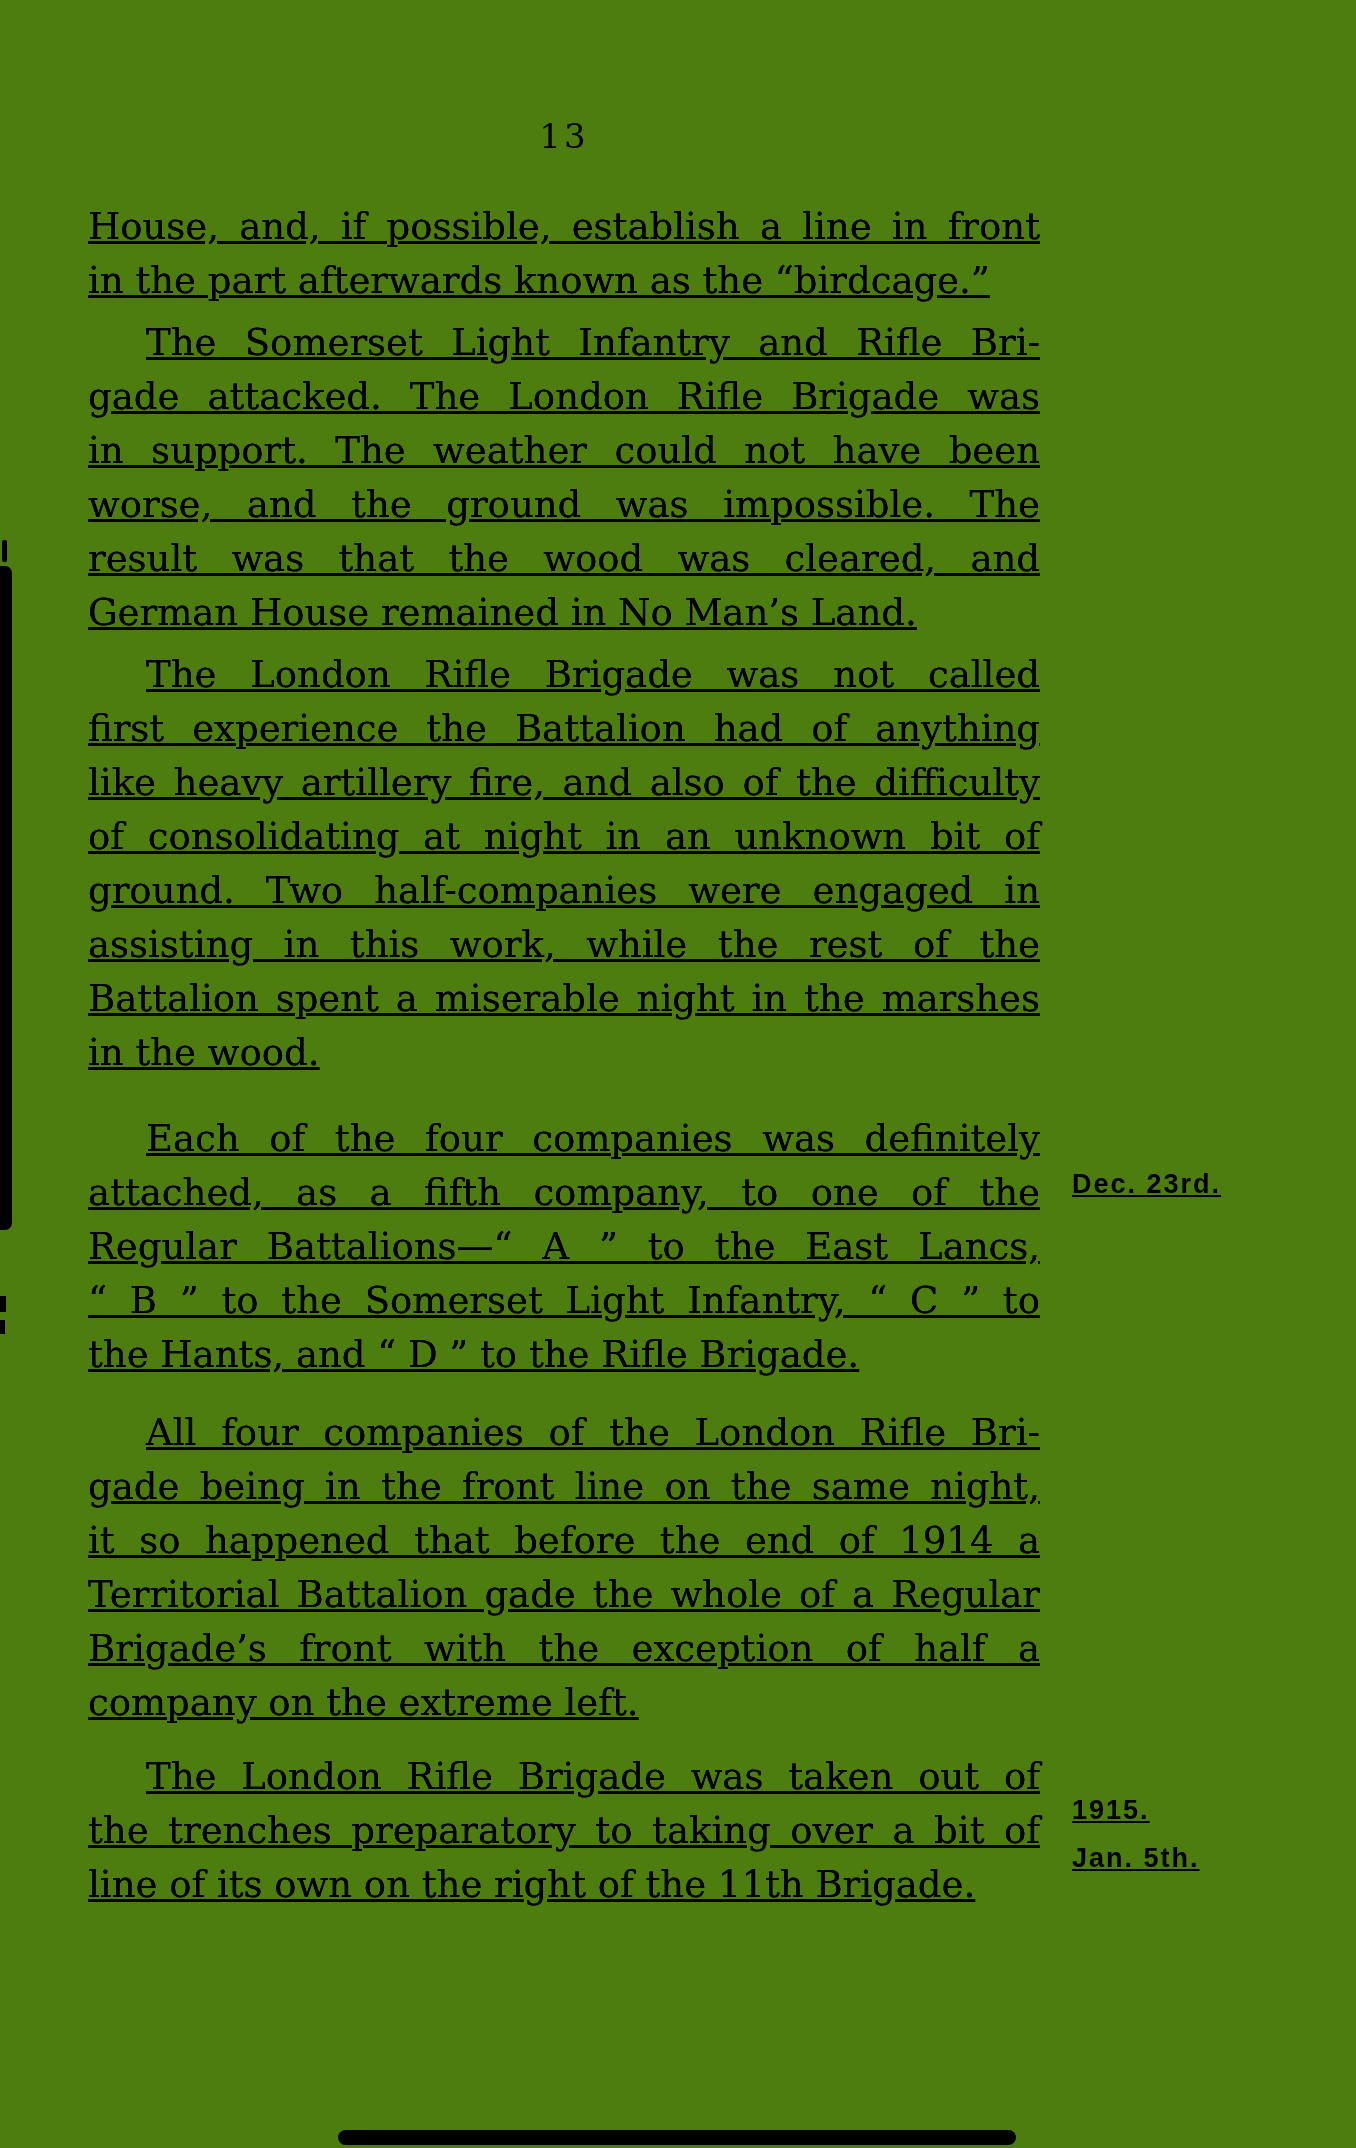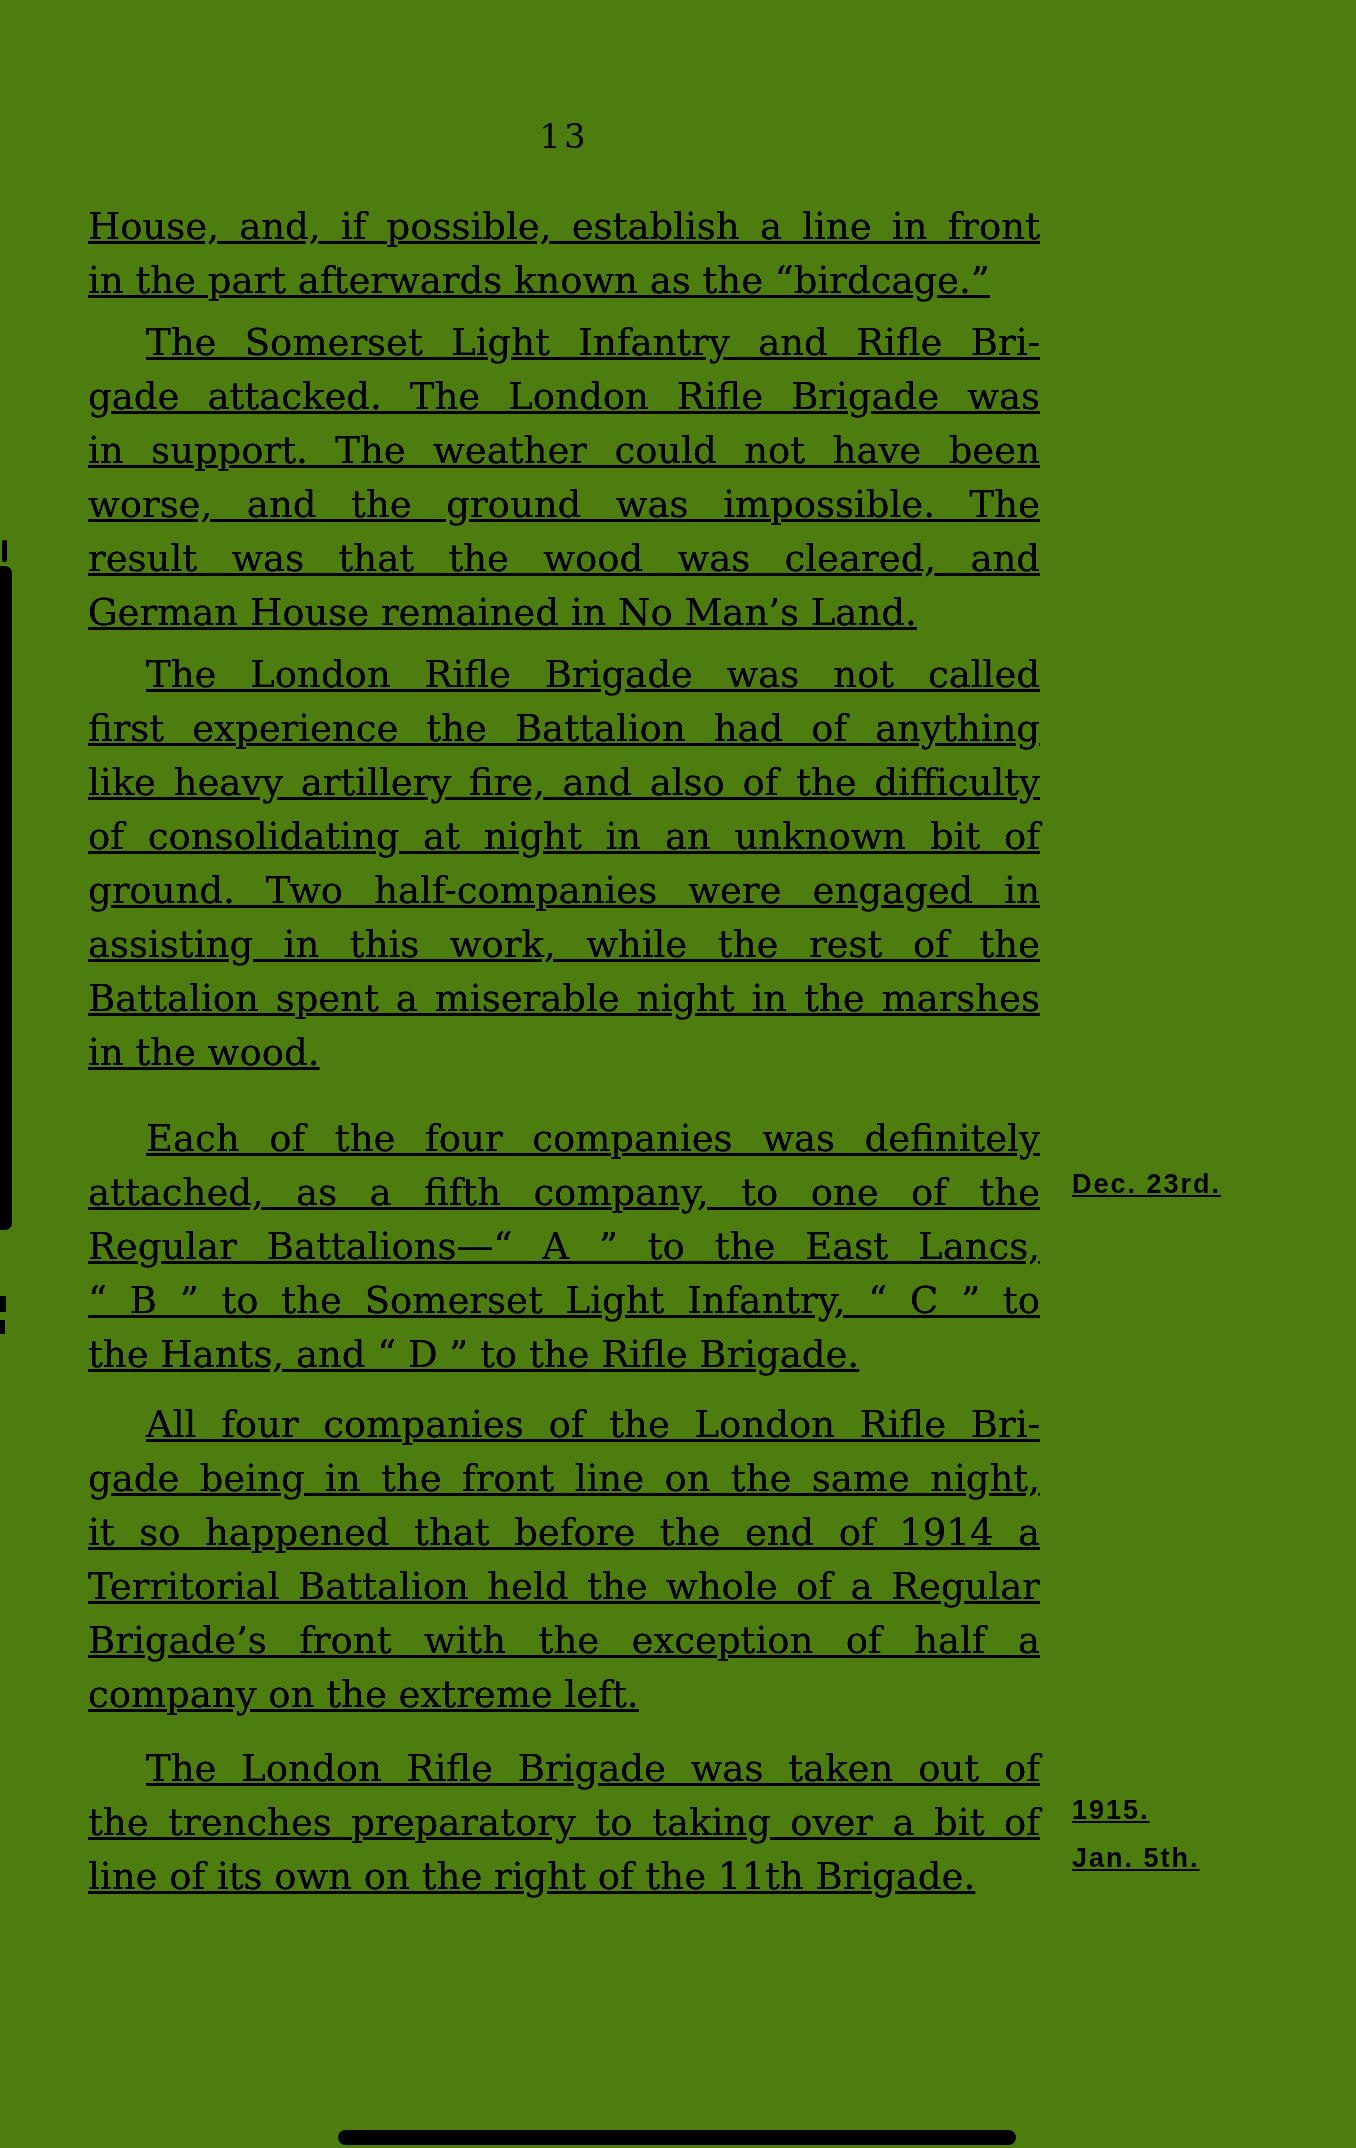--- a/index.html
+++ b/index.html
@@ -33,21 +33,21 @@
     width: 952px;
     font-size: 37px;
     line-height: 54px;
     text-shadow: 0 0 0.6px #000;
     text-decoration: underline;
   }
   .para { margin: 0; }
   .para:nth-child(2) { margin-top: 8px; }
   .para:nth-child(3) { margin-top: 8px; }
   .para:nth-child(4) { margin-top: 32px; }
-  .para:nth-child(5) { margin-top: 16px; }
+  .para:nth-child(5) { margin-top: 24px; }
   .para:nth-child(6) { margin-top: 20px; }
   .line {
     text-align: justify;
     text-align-last: justify;
     white-space: normal;
   }
   .line.first { padding-left: 58px; }
   .line.last { text-align-last: left; }
   .margin-note {
     position: absolute;
@@ -139,21 +139,21 @@
         <div class="line first">Each of the four companies was definitely</div>
         <div class="line">attached, as a fifth company, to one of the</div>
         <div class="line">Regular Battalions—“ A ” to the East Lancs,</div>
         <div class="line">“ B ” to the Somerset Light Infantry, “ C ” to</div>
         <div class="line last">the Hants, and “ D ” to the Rifle Brigade.</div>
       </div>
       <div class="para">
         <div class="line first">All four companies of the London Rifle Bri-</div>
         <div class="line">gade being in the front line on the same night,</div>
         <div class="line">it so happened that before the end of 1914 a</div>
-        <div class="line">Territorial Battalion held the whole of a Regular</div>
+        <div class="line">Territorial Battalion gade the whole of a Regular</div>
         <div class="line">Brigade’s front with the exception of half a</div>
         <div class="line last">company on the extreme left.</div>
       </div>
       <div class="para">
         <div class="line first">The London Rifle Brigade was taken out of</div>
         <div class="line">the trenches preparatory to taking over a bit of</div>
         <div class="line last">line of its own on the right of the 11th Brigade.</div>
       </div>
     </div>
 

